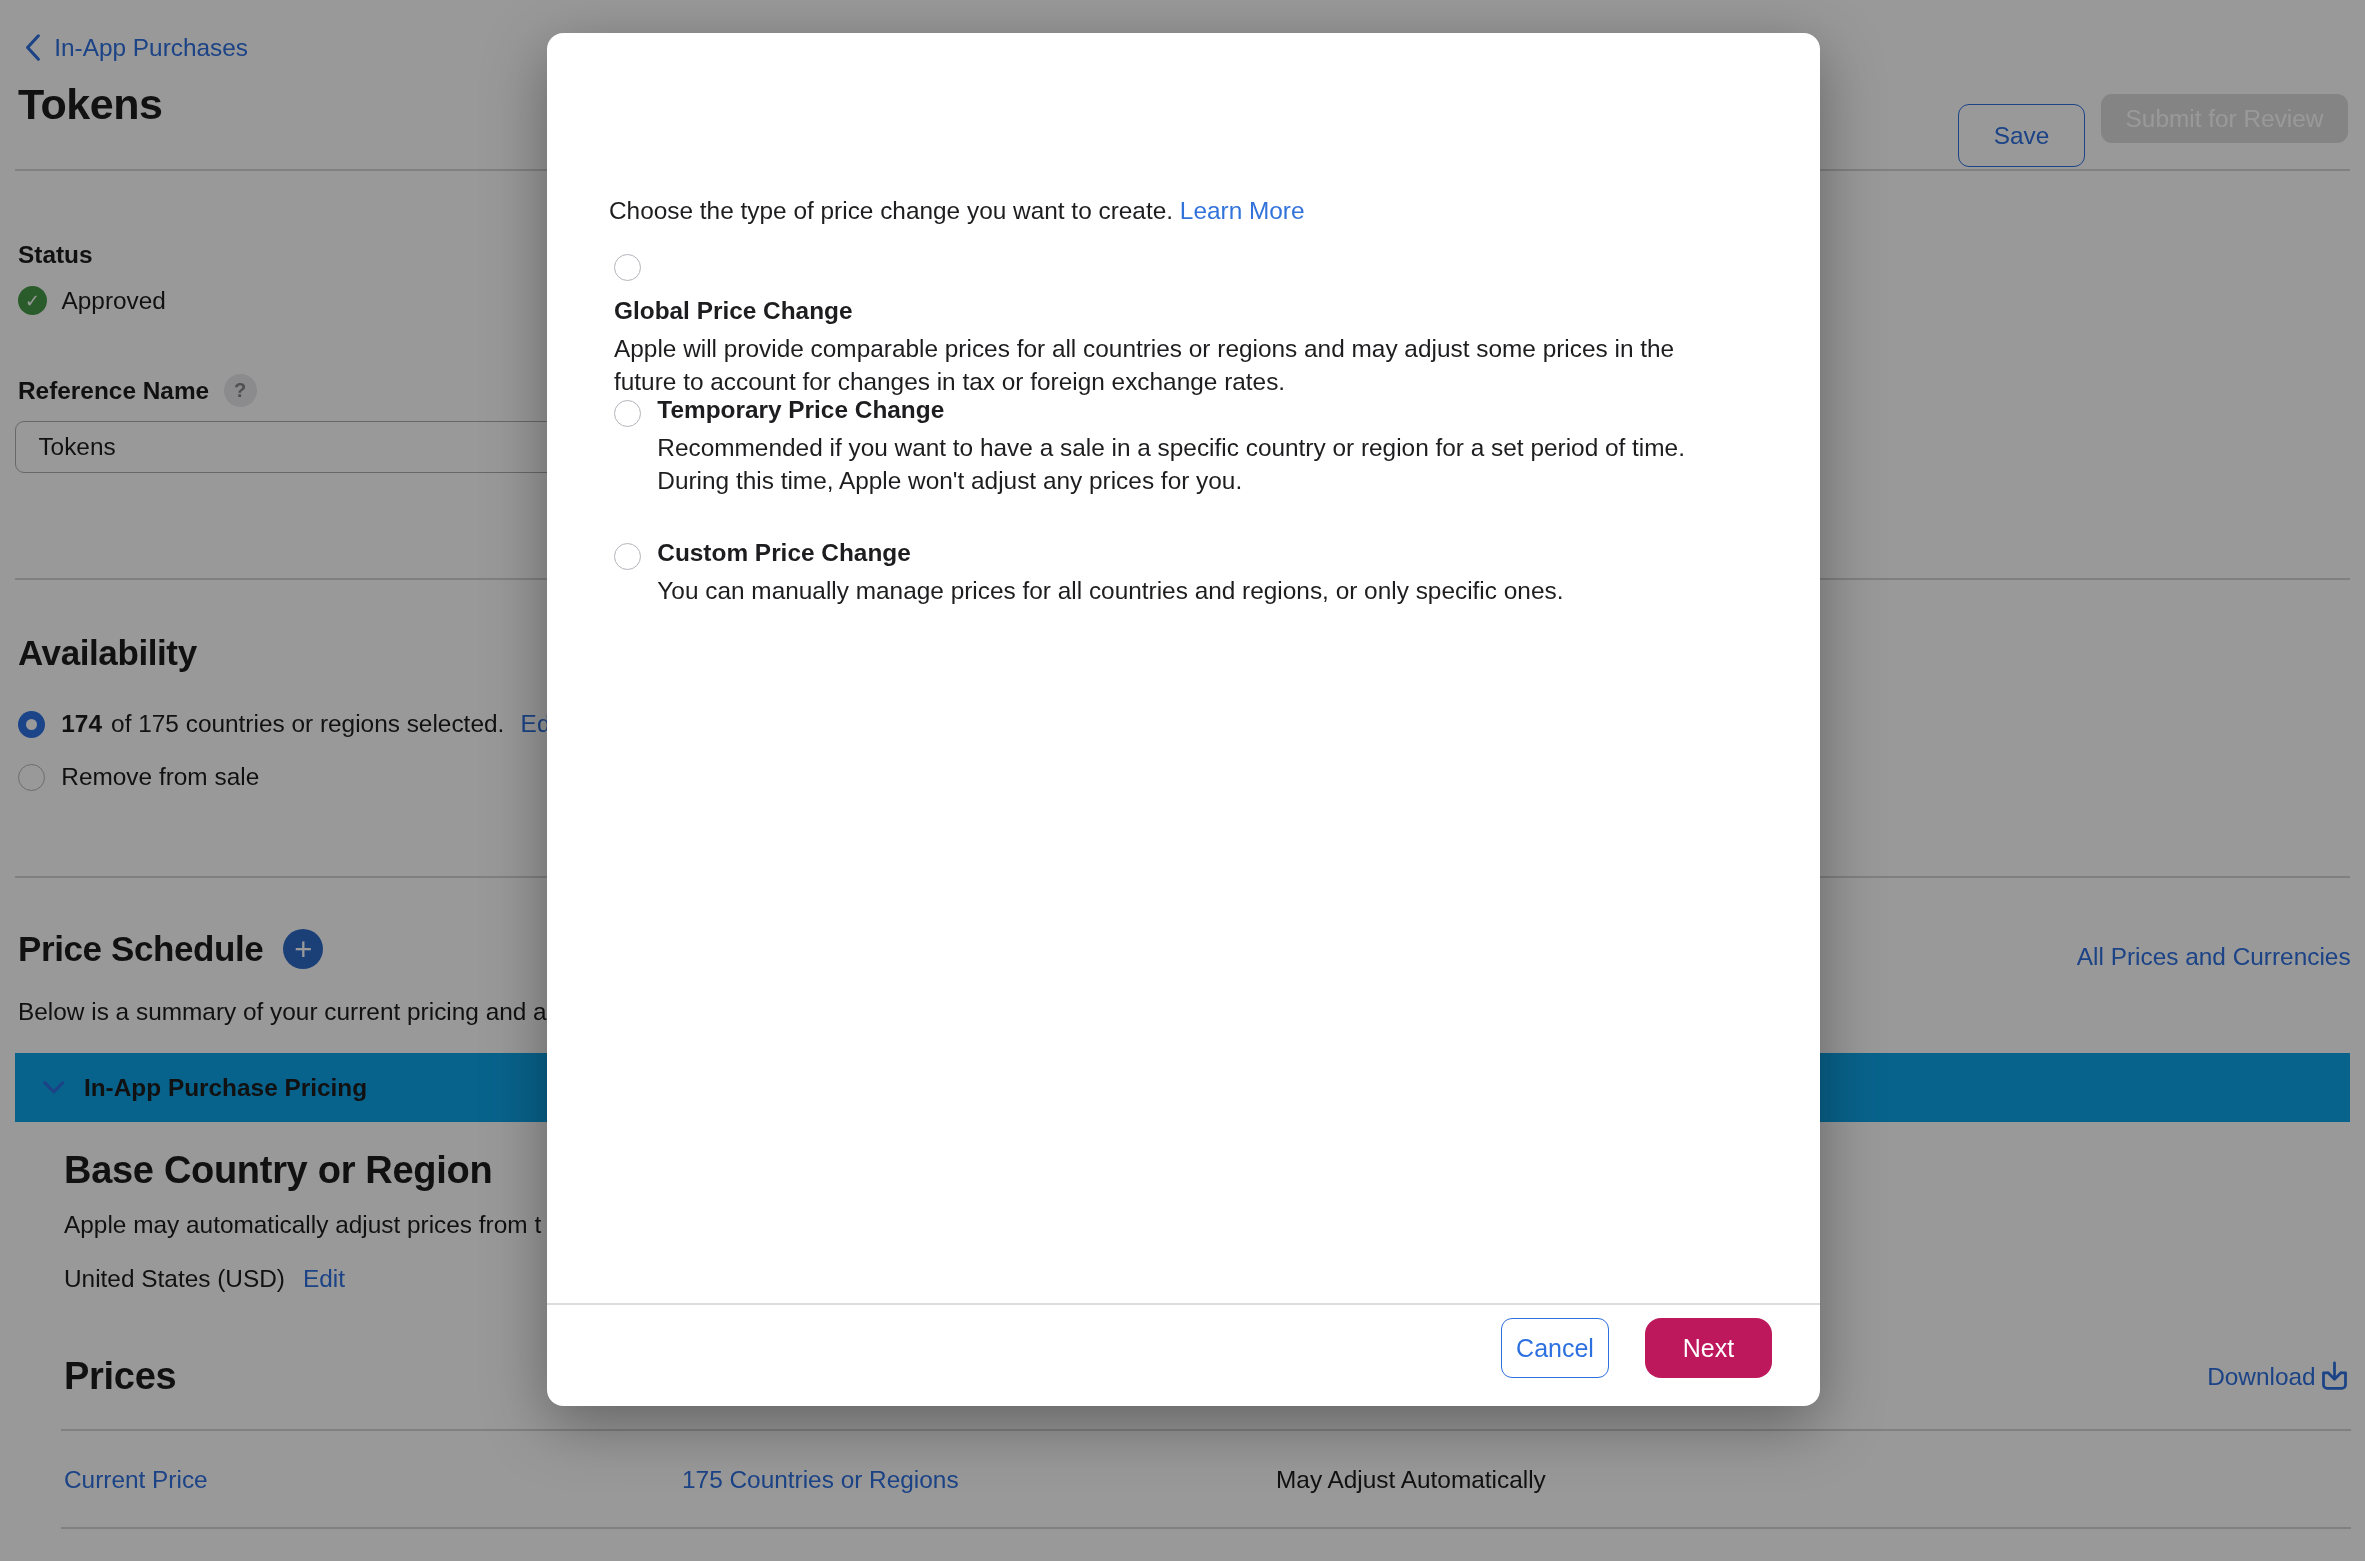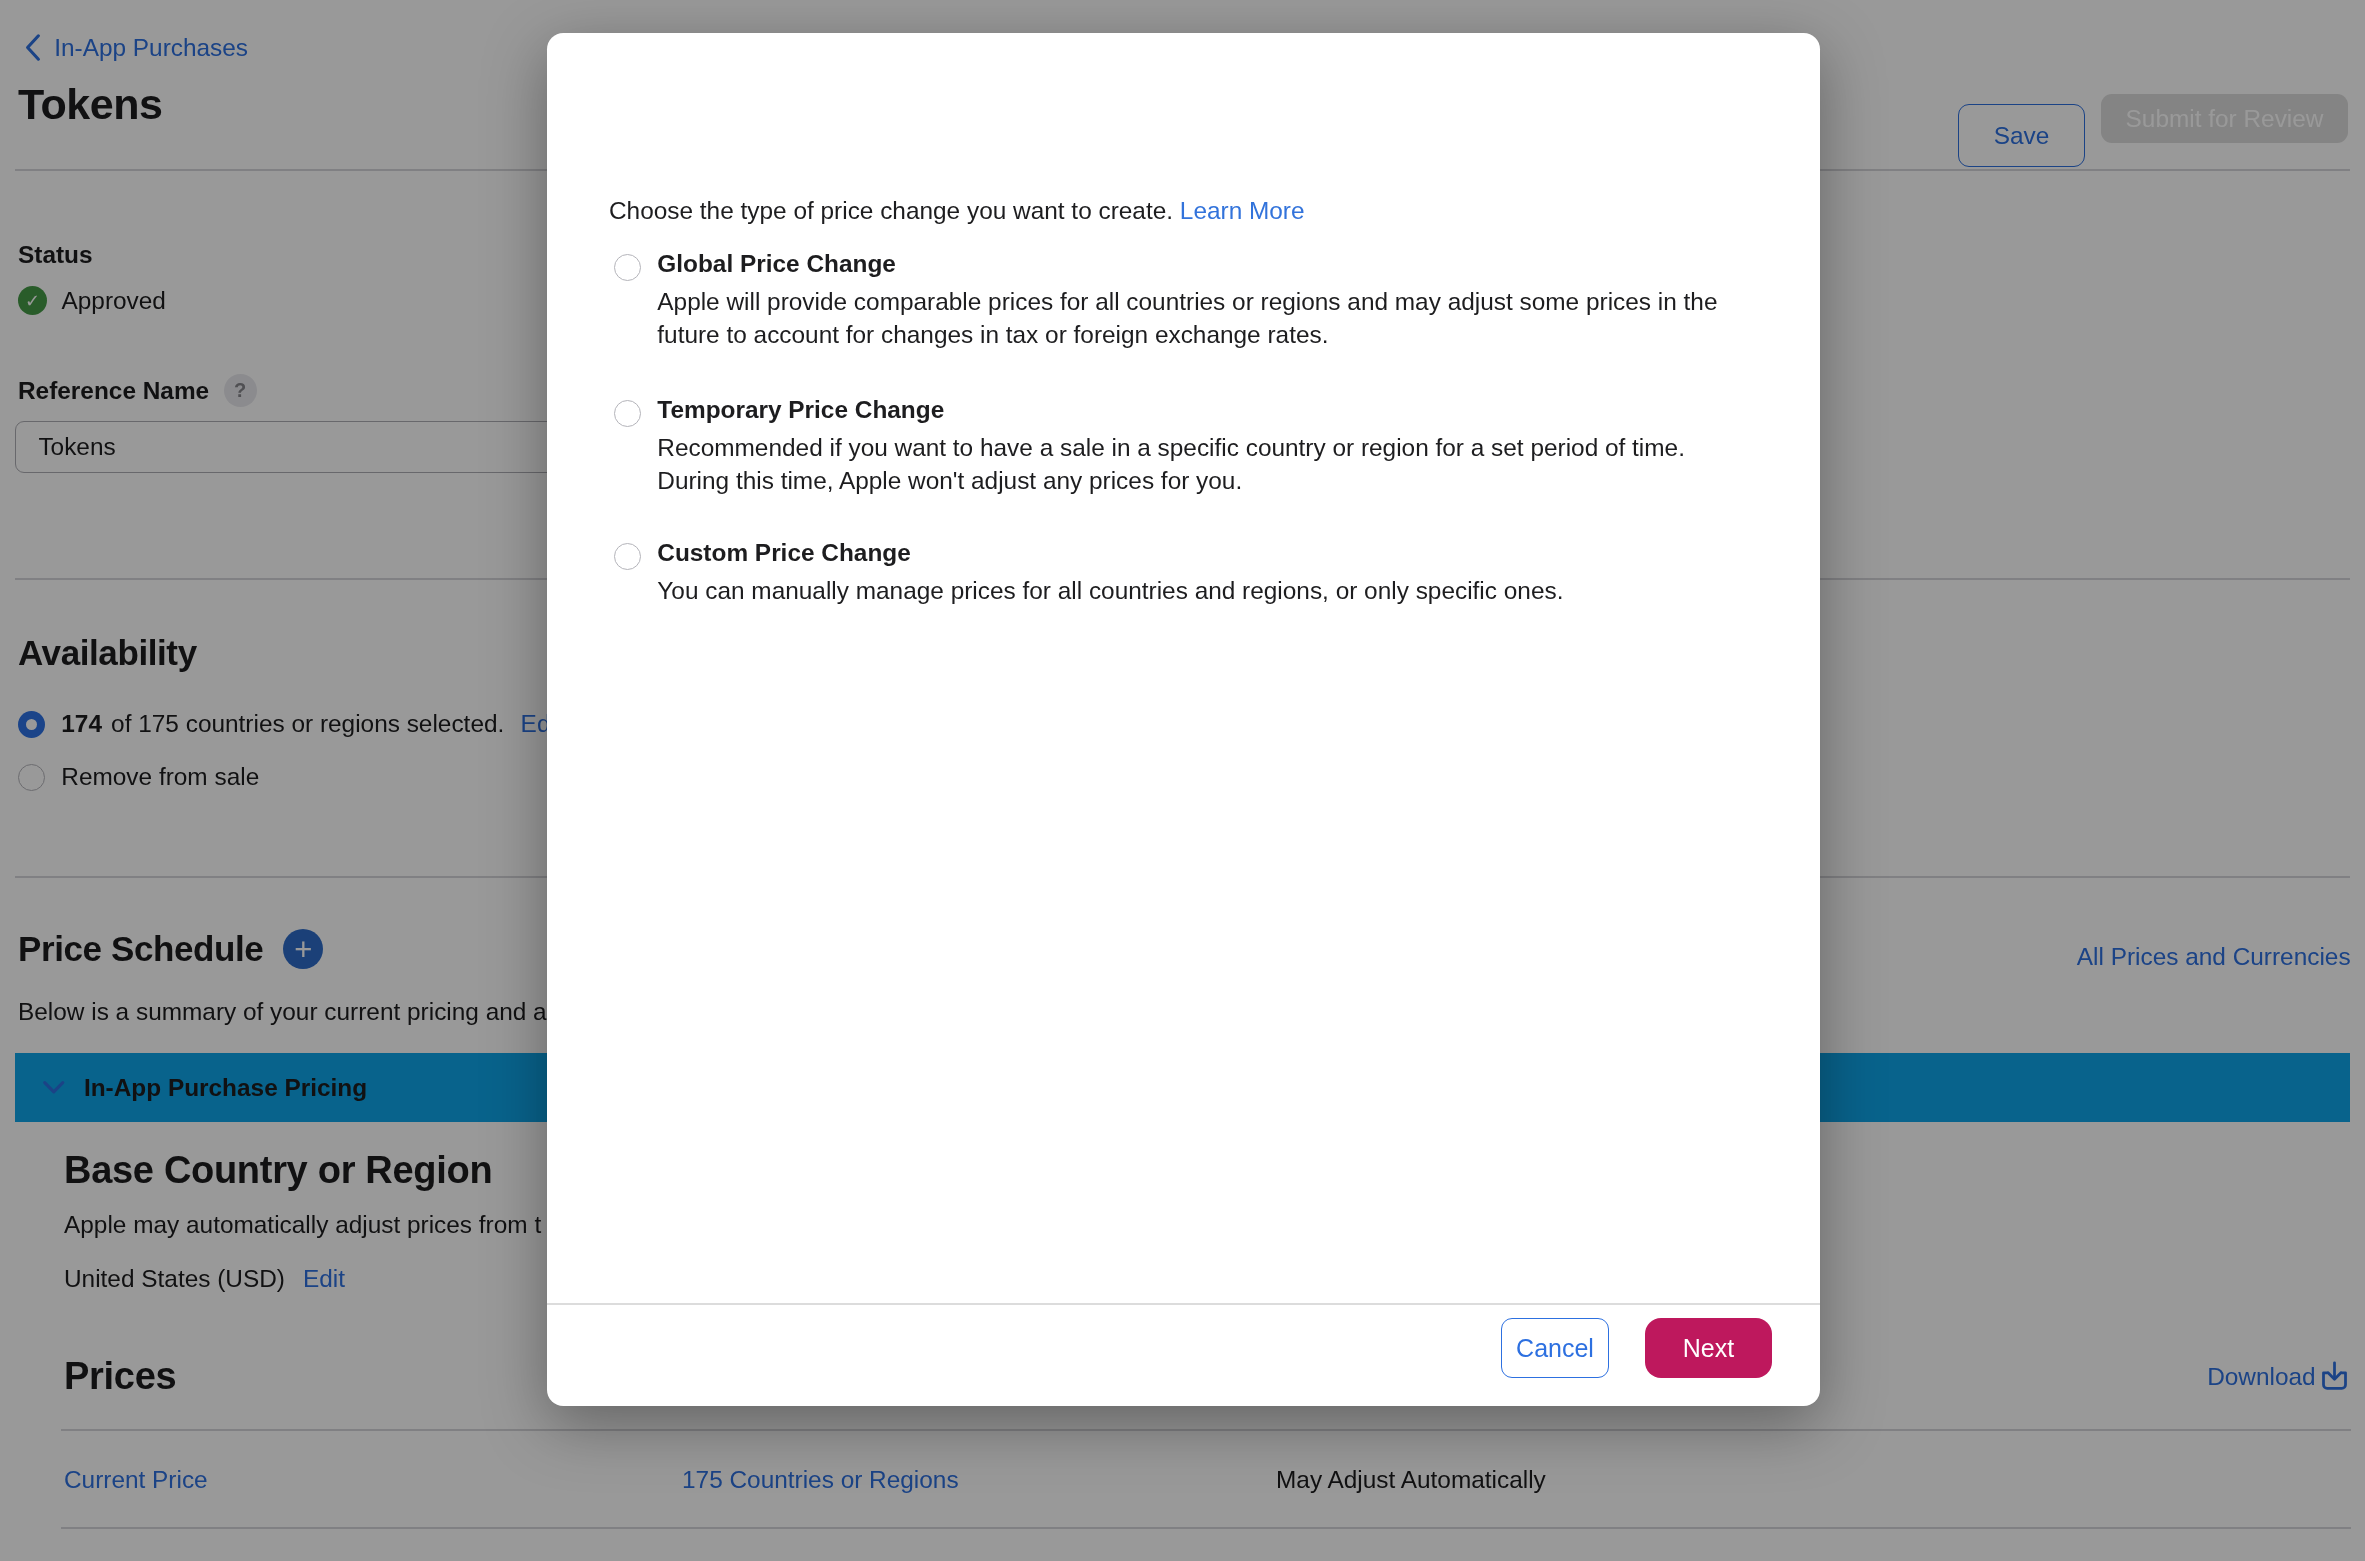--- a/index.html
+++ b/index.html
@@ -159,21 +159,21 @@
 
   <div class="overlay"></div>
 
   <div class="modal">
 
     <div class="abs modal-sub">
       <span>Choose the type of price change you want to create.</span>
       <span class="link" style="color:#3273db;">Learn More</span>
     </div>
 
-    <div class="opt" style="top:217px;">
+    <div class="opt" style="top:217px;flex-direction:column;">
       <span class="radio radio-off"></span>
       <span>
         <div class="opt-label">Global Price Change</div>
         <div class="opt-desc">Apple will provide comparable prices for all countries or regions and may adjust some prices in the future to account for changes in tax or foreign exchange rates.</div>
       </span>
     </div>
 
     <div class="opt" style="top:363px;">
       <span class="radio radio-off"></span>
       <span>

